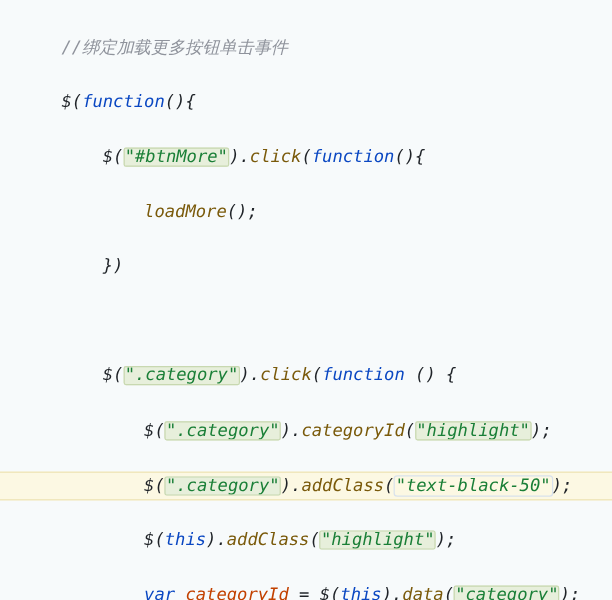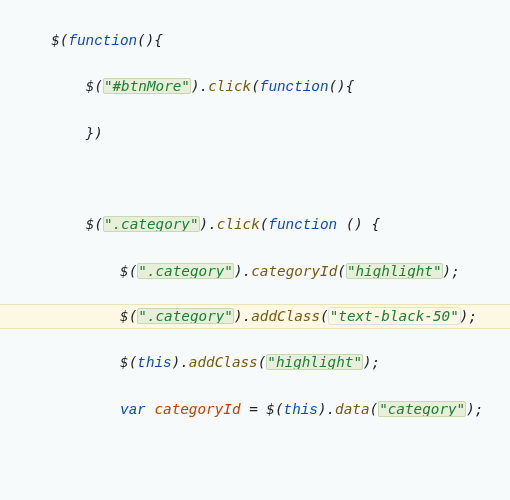--- a/index.html
+++ b/index.html
@@ -31,37 +31,39 @@
     color:var(--black);
   }
   .code{
     padding:6px 0 6px 0;
     white-space:pre;
     font-style:italic;
   }
   .ln{position:relative;display:block;padding-left:34px;padding-right:8px}
   .ln.hl{background:var(--line-hl);border-top:1px solid var(--line-hl-border);border-bottom:1px solid var(--line-hl-border);margin-top:-1px;margin-bottom:-1px;position:relative;z-index:1}
   .c{color:var(--comment)}
-  .k{color:var(--keyword);font-family:Liberation Mono, monospace;}
+  .k{color:var(--keyword);}
   .fn{color:var(--func)}
   .pr{color:var(--prop)}
   .s{color:var(--string)}
   .p{color:var(--paren)}
   .b{color:var(--black)}
   .hlbox{background:var(--hl-bg);padding:0 1px;border-radius:2px;outline:1px solid var(--hl-border);outline-offset:-1px}
   .cursor-wrap{position:relative;display:inline-block}
   .cursor-box-left{position:absolute;left:-1px;top:0;bottom:1px;width:1.2px;background:#1f2328}
   .cursor-box{outline:1.2px solid var(--cursor-box);padding:0 1px;border-radius:2px}
 </style>
 </head>
 <body>
 
 <div class="code">
+<span class="ln">  <span class="c">//绑定加载更多按钮单击事件</span></span>
 <span class="ln">  <span class="b">$</span><span class="p">(</span><span class="k">function</span><span class="p">(){</span></span>
 <span class="ln">      <span class="b">$</span><span class="p">(</span><span class="s hlbox">"#btnMore"</span><span class="p">).</span><span class="fn">click</span><span class="p">(</span><span class="k">function</span><span class="p">(){</span></span>
+<span class="ln">          <span class="fn">loadMore</span><span class="p">();</span></span>
 <span class="ln">      <span class="p">})</span></span>
 <span class="ln"> </span>
 <span class="ln">      <span class="b">$</span><span class="p">(</span><span class="s hlbox">".category"</span><span class="p">).</span><span class="fn">click</span><span class="p">(</span><span class="k">function</span> <span class="p">() {</span></span>
 <span class="ln">          <span class="b">$</span><span class="p">(</span><span class="s hlbox">".category"</span><span class="p">).</span><span class="fn">categoryId</span><span class="p">(</span><span class="s hlbox">"highlight"</span><span class="p">);</span></span>
 <span class="ln hl">          <span class="b">$</span><span class="p">(</span><span class="s hlbox">".category"</span><span class="p">).</span><span class="fn">addClass</span><span class="p">(</span><span class="s cursor-box"><span class="s">"</span><span class="cursor-wrap"><span class="cursor-box-left"></span></span><span class="s">text-black-50"</span></span><span class="p">);</span></span>
 <span class="ln">          <span class="b">$</span><span class="p">(</span><span class="k">this</span><span class="p">).</span><span class="fn">addClass</span><span class="p">(</span><span class="s hlbox">"highlight"</span><span class="p">);</span></span>
 <span class="ln">          <span class="k">var</span> <span class="pr">categoryId</span> <span class="p">=</span> <span class="b">$</span><span class="p">(</span><span class="k">this</span><span class="p">).</span><span class="fn">data</span><span class="p">(</span><span class="s hlbox">"category"</span><span class="p">);</span></span>
 
 
 

